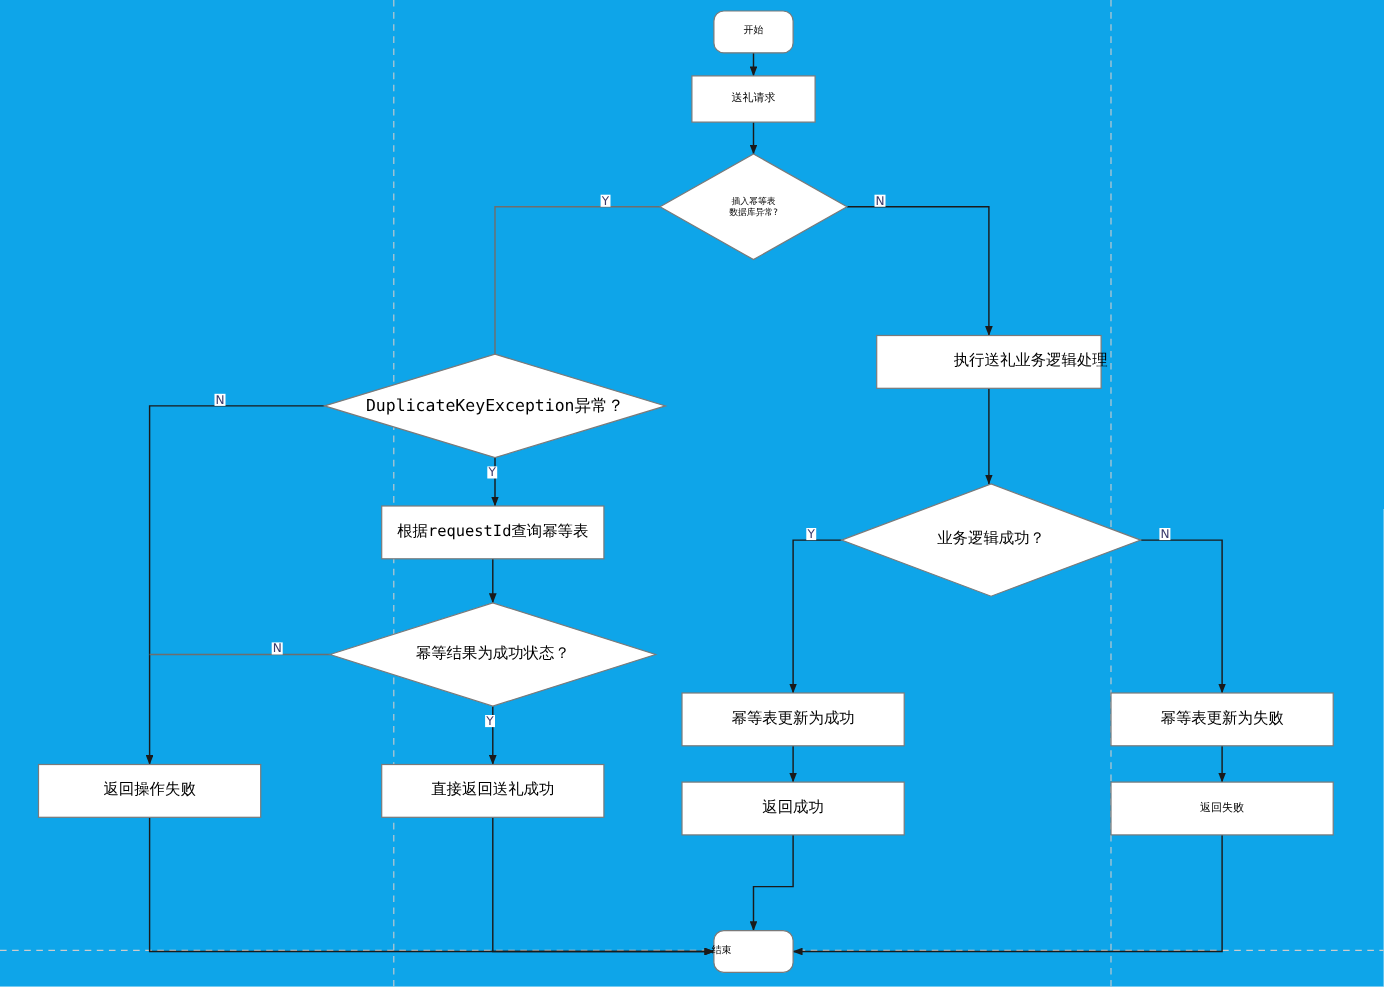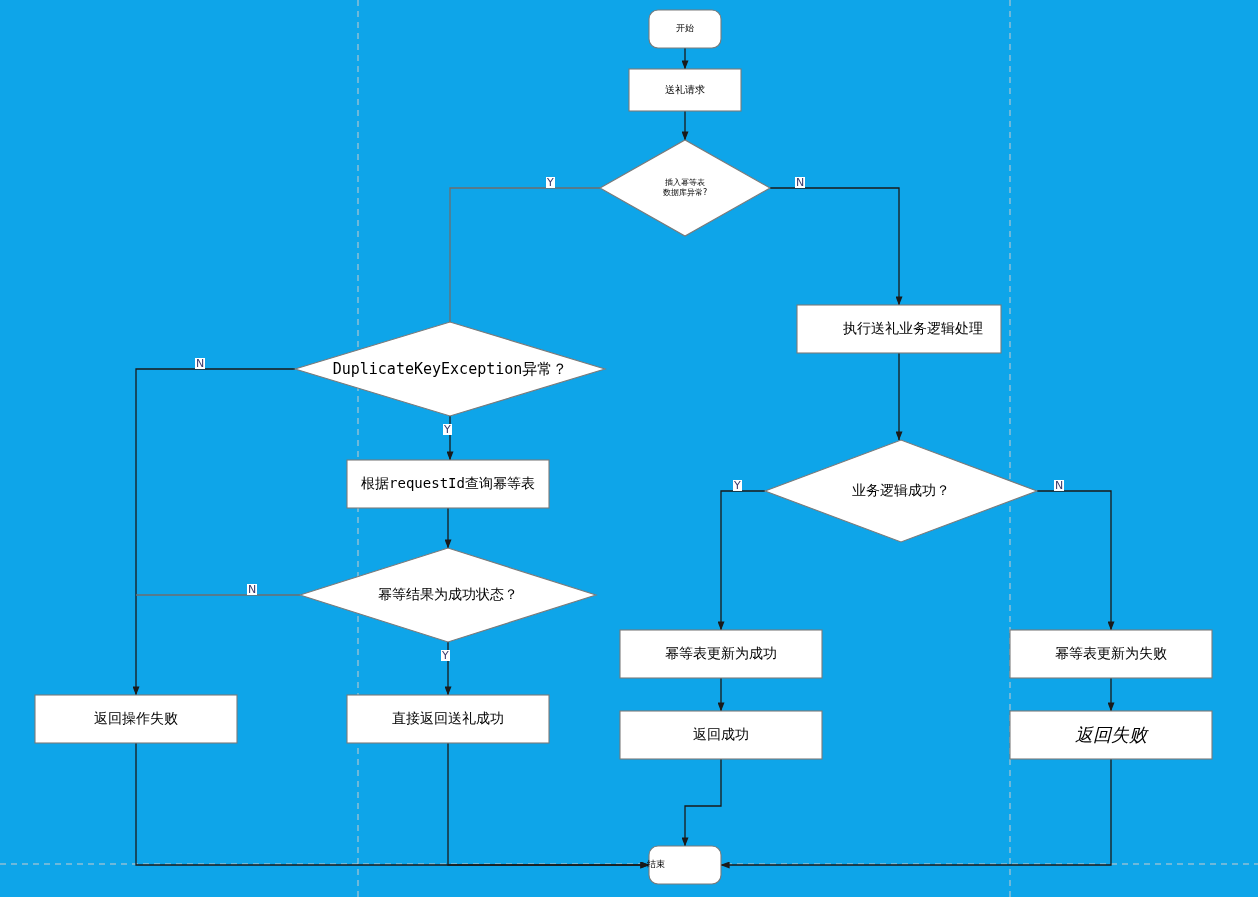--- a/index.html
+++ b/index.html
@@ -102,26 +102,26 @@
   <div id="labels-layer">
       <div class="node-label lbl-cjk" style="left: 649px; top: 10px; width: 72px; height: 38px; font-size: 9px; color: rgb(0, 0, 0);">开始</div>
       <div class="node-label lbl-cjk" style="left: 629px; top: 69px; width: 112px; height: 42px; font-size: 10px; color: rgb(0, 0, 0);">送礼请求</div>
       <div class="node-label lbl-cjk" style="left: 600px; top: 140px; width: 170px; height: 96px; font-size: 8px; color: rgb(0, 0, 0);">插入幂等表
 数据库异常?</div>
       <div class="node-label lbl-mono" style="left: 295px; top: 322px; width: 310px; height: 94px; font-size: 15px; color: rgb(0, 0, 0);">DuplicateKeyException异常？</div>
       <div class="node-label lbl-mono" style="left: 347px; top: 460px; width: 202px; height: 48px; font-size: 14px; color: rgb(0, 0, 0);">根据requestId查询幂等表</div>
       <div class="node-label lbl-cjk" style="left: 300px; top: 548px; width: 296px; height: 94px; font-size: 14px; color: rgb(0, 0, 0);">幂等结果为成功状态？</div>
       <div class="node-label lbl-cjk" style="left: 35px; top: 695px; width: 202px; height: 48px; font-size: 14px; color: rgb(0, 0, 0);">返回操作失败</div>
       <div class="node-label lbl-cjk" style="left: 347px; top: 695px; width: 202px; height: 48px; font-size: 14px; color: rgb(0, 0, 0);">直接返回送礼成功</div>
-      <div class="node-label lbl-cjk" style="left: 797px; top: 305px; width: 232px; height: 48px; font-size: 14px; color: rgb(0, 0, 0);">执行送礼业务逻辑处理</div>
+      <div class="node-label lbl-cjk" style="left: 797px; top: 305px; width: 232px; height: 48px; font-size: 14px; color: rgb(0, 0, 0); padding-left: 24px;">执行送礼业务逻辑处理</div>
       <div class="node-label lbl-cjk" style="left: 765px; top: 440px; width: 272px; height: 102px; font-size: 14px; color: rgb(0, 0, 0);">业务逻辑成功？</div>
       <div class="node-label lbl-cjk" style="left: 620px; top: 630px; width: 202px; height: 48px; font-size: 14px; color: rgb(0, 0, 0);">幂等表更新为成功</div>
       <div class="node-label lbl-cjk" style="left: 1010px; top: 630px; width: 202px; height: 48px; font-size: 14px; color: rgb(0, 0, 0);">幂等表更新为失败</div>
       <div class="node-label lbl-cjk" style="left: 620px; top: 711px; width: 202px; height: 48px; font-size: 14px; color: rgb(0, 0, 0);">返回成功</div>
-      <div class="node-label lbl-cjk" style="left: 1010px; top: 711px; width: 202px; height: 48px; font-size: 18px; color: rgb(0, 0, 0); font-style: italic;">返回失败</div>
+      <div class="node-label lbl-cjk" style="left: 1010px; top: 711px; width: 202px; height: 48px; font-size: 10px; color: rgb(0, 0, 0);">返回失败</div>
       <div class="node-label lbl-cjk" style="left: 620px; top: 846px; width: 72px; height: 38px; font-size: 9px; color: rgb(0, 0, 0);">结束</div>
     </div>
   <div id="edge-labels-layer">
       <div class="edge-label" style="left: 546px; top: 177px;">Y</div>
       <div class="edge-label" style="left: 795px; top: 177px;">N</div>
       <div class="edge-label" style="left: 195px; top: 358px;">N</div>
       <div class="edge-label" style="left: 443px; top: 424px;">Y</div>
       <div class="edge-label" style="left: 247px; top: 584px;">N</div>
       <div class="edge-label" style="left: 441px; top: 650px;">Y</div>
       <div class="edge-label" style="left: 733px; top: 480px;">Y</div>

